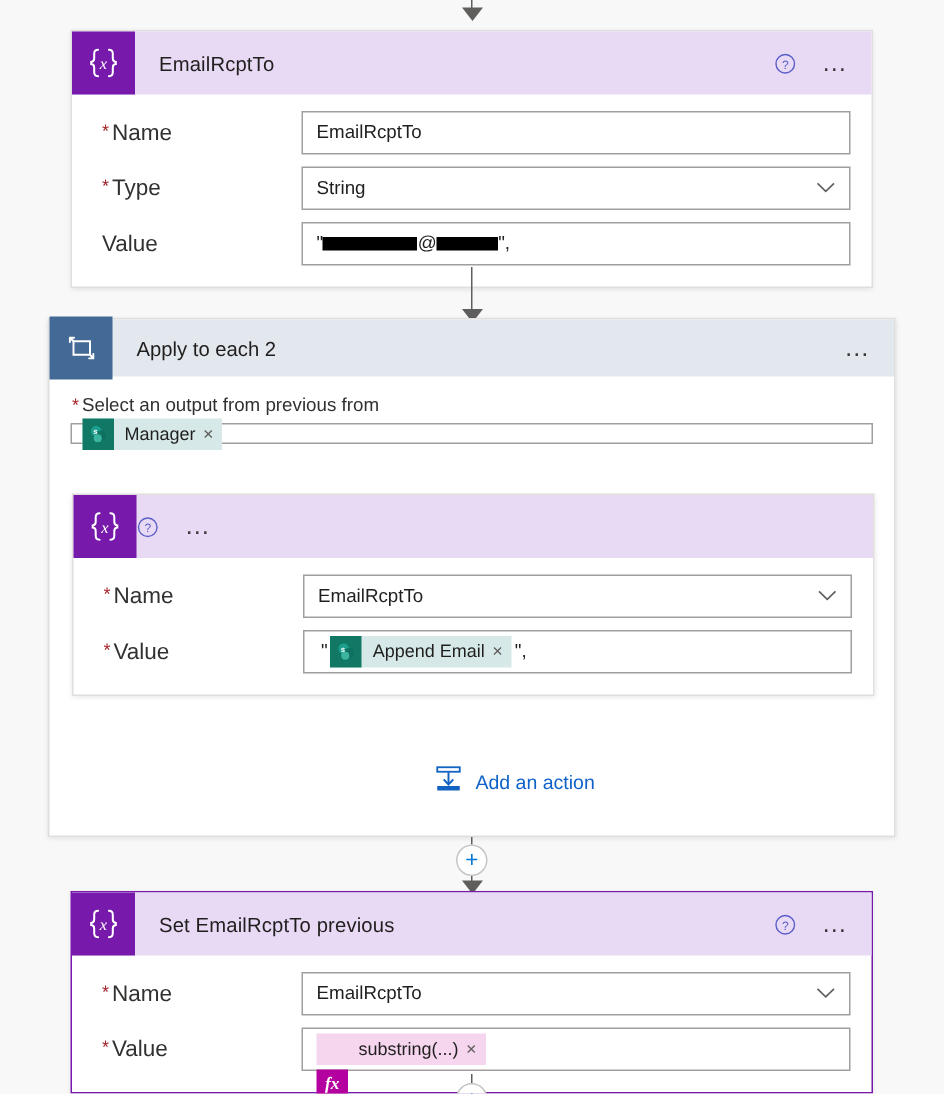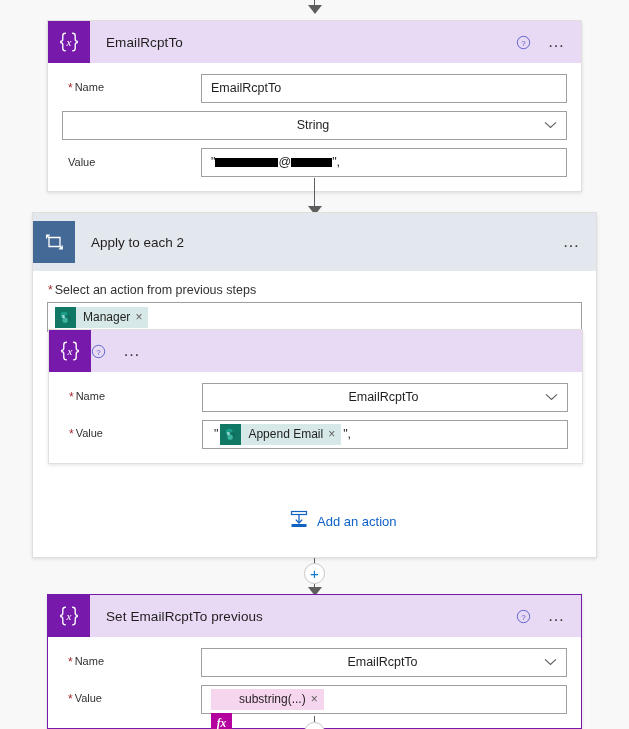--- a/index.html
+++ b/index.html
@@ -109,21 +109,21 @@
   .frow {
     display: flex;
     align-items: center;
     min-height: 30px;
     margin-bottom: 7px;
   }
   .frow:last-child { margin-bottom: 0; }
   .flabel {
     width: 139px;
     flex: 0 0 139px;
-    font-size: 11px;
+    font-size: 15px;
     color: #323130;
     padding-left: 6px;
   }
   .req::before {
     content: "*";
     color: #a4262c;
     font-size: 12px;
     margin-right: 2px;
     vertical-align: top;
     line-height: 14px;
@@ -133,21 +133,21 @@
     min-height: 29px;
     border: 1px solid #a19f9d;
     background: #ffffff;
     display: flex;
     align-items: center;
     padding: 0 9px;
     font-size: 12.5px;
     color: #201f1e;
     position: relative;
   }
-  .fctrl.dropdown { padding-right: 12px; justify-content: center; }
+  .fctrl.dropdown { padding-right: 12px; }
   .chev {
     position: absolute;
     right: 9px; top: 50%;
     transform: translateY(-50%);
   }
 
   
   .redact-wrap {
     display: flex;
     align-items: center;
@@ -203,21 +203,21 @@
   
   .scope {
     position: absolute;
     background: #ffffff;
     border: 1px solid #e1dfdd;
     box-shadow: 0 0.3px 0.9px rgba(0,0,0,0.08), 0 1.6px 3.6px rgba(0,0,0,0.10);
   }
   .scope-header {
     display: flex;
     align-items: center;
-    height: 58px;
+    height: 38px;
     background: #e3e7ee;
   }
   .scope-icon {
     width: 42px; height: 42px;
     flex: 0 0 42px;
     background: #436a96;
     display: flex;
     align-items: center;
     justify-content: center;
   }
@@ -230,21 +230,21 @@
   .scope-body { padding: 12px 14px 0 14px; }
   .scope-sublabel {
     font-size: 12.5px;
     color: #323130;
     margin-bottom: 5px;
     padding-left: 1px;
   }
   .scope-input {
     border: 1px solid #a19f9d;
     background: #ffffff;
-    height: 30px;
+    height: 14px;
     display: flex;
     align-items: center;
     padding: 0 7px;
   }
 
   
   .add-action {
     position: absolute;
     display: flex;
     align-items: center;
@@ -287,20 +287,21 @@
       </div>
     </div>
     <div class="card-body">
       <div class="frow">
         <div class="flabel req">Name</div>
         <div class="fctrl">
           <span>EmailRcptTo</span>
         </div>
       </div>
       <div class="frow">
+        <div class="flabel req">Type</div>
         <div class="fctrl dropdown">
           <span>String</span>
           <span class="chev">
             <svg width="13" height="8" viewBox="0 0 13 8">
                 <path d="M1 1.3 L6.5 6.5 L12 1.3" fill="none" stroke="#605e5c" stroke-width="1.1"></path>
               </svg>
           </span>
         </div>
       </div>
       <div class="frow">
@@ -331,21 +332,21 @@
           <path d="M6 5.5 L3.6 3.1 M3.6 3.1 L3.6 6.0 M3.6 3.1 L6.4 3.1" fill="none" stroke="#ffffff" stroke-width="1.3" stroke-linecap="round"></path>
           <path d="M17 14.5 L19.2 16.9 M19.2 16.9 L19.2 14.0 M19.2 16.9 L16.4 16.9" fill="none" stroke="#ffffff" stroke-width="1.3" stroke-linecap="round"></path>
         </svg>
       </div>
       <div class="scope-title">Apply to each 2</div>
       <div class="header-actions">
         <span class="ellipsis">…</span>
       </div>
     </div>
     <div class="scope-body">
-      <div class="scope-sublabel req">Select an action from previous steps</div>
+      <div class="scope-sublabel req">Select an output from previous from</div>
       <div class="scope-input">
         <span class="token token-sp">
           <span class="token-ico ico-sp">
             <svg width="13" height="13" viewBox="0 0 16 16" aria-hidden="true">
               <circle cx="6.3" cy="5.3" r="4.3" fill="#1b9e8b"></circle>
               <circle cx="10.4" cy="9.1" r="4.1" fill="#0e6e5e" opacity=".88"></circle>
               <circle cx="7.6" cy="11.3" r="3.3" fill="#45c2ad" opacity=".82"></circle>
               <text x="5.6" y="8" font-family="Liberation Sans, sans-serif" font-size="6.4" fill="#ffffff" text-anchor="middle" font-weight="bold">s</text>
             </svg>
           </span>

